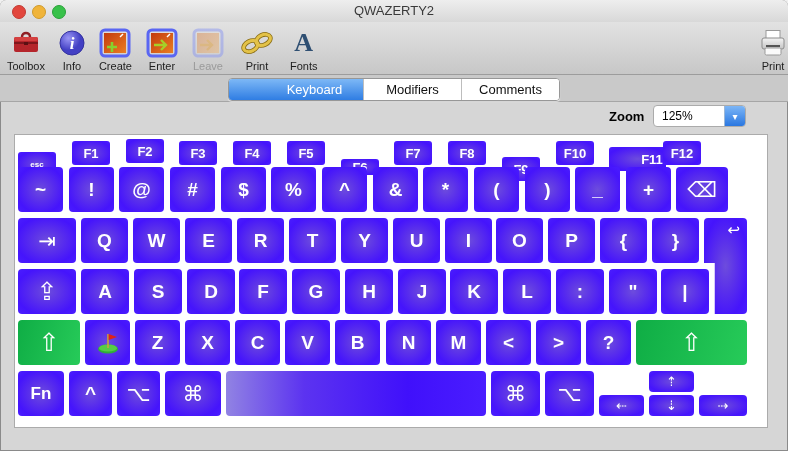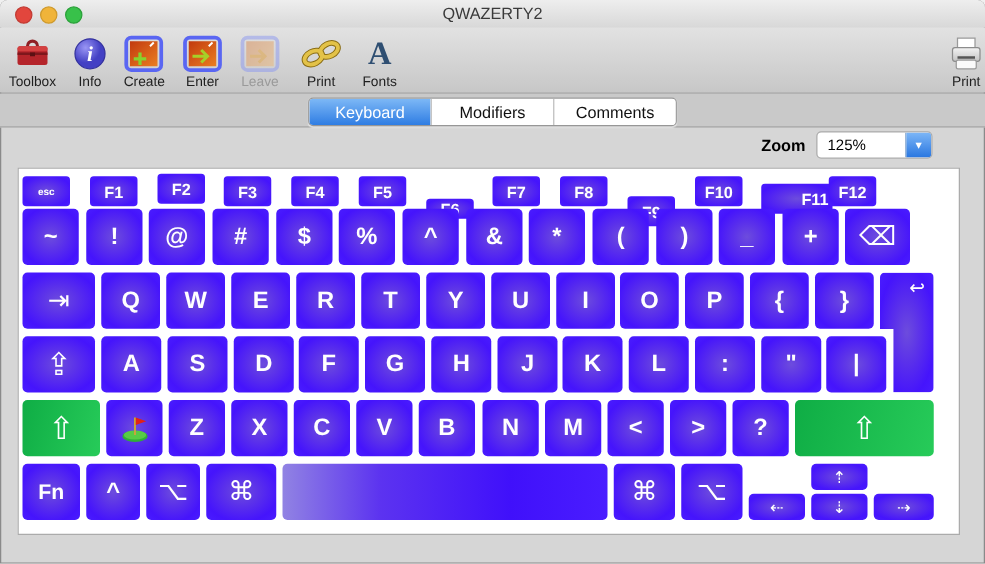--- a/index.html
+++ b/index.html
@@ -26,21 +26,21 @@
   .spacer{flex:1;}
   .fonts-a{font-family:"Liberation Serif",serif;font-size:26px;font-weight:bold;color:#2f4f72;line-height:30px;}
   
   .tabstrip{position:absolute;left:0;top:75px;width:100%;height:26px;
             background:#c9c9c9;border-bottom:1px solid #a6a6a6;}
   .seg{position:absolute;left:50%;top:3px;transform:translateX(-50%);display:flex;height:21px;
        border:1px solid #979797;border-radius:4px;overflow:hidden;background:#fff;
        box-shadow:0 1px 1px rgba(255,255,255,.6);}
   .seg .segbtn{width:97px;font-size:13px;color:#111;background:#fff;border:0;border-left:1px solid #bdbdbd;
        display:flex;align-items:center;justify-content:center;cursor:default;}
-  .seg .segbtn:first-child{border-left:0;}
+  .seg .segbtn:first-child{border-left:0;padding-left:37px;}
   .seg .segbtn.selected{background:linear-gradient(#7db8f6,#2f7de3);color:#fff;}
   
   .cancel{position:absolute;left:530px;top:106px;width:72px;height:21px;border-radius:5px;
           border:1px solid #c9c9c9;background:linear-gradient(#ffffff,#f1f1f1);
           color:#b9b9b9;font-size:13px;display:flex;align-items:center;justify-content:center;}
   .zoomlabel{position:absolute;left:609px;top:109px;font-size:13px;font-weight:bold;color:#000;}
   .zoomselect{position:absolute;left:653px;top:105px;width:93px;height:22px;background:#fff;
               border:1px solid #ababab;border-radius:4px;display:flex;overflow:hidden;box-sizing:border-box;}
   .zoomvalue{flex:1;font-size:12px;line-height:20px;padding-left:8px;color:#000;}
   .zoomchevron{width:20px;background:linear-gradient(#7cb6f7,#2a77e0);display:flex;align-items:center;
@@ -201,21 +201,21 @@
     </div>
   </div>
 
   <div class="zoomlabel">Zoom</div>
   <div class="zoomselect">
     <span class="zoomvalue">125%</span>
     <span class="zoomchevron">▾</span>
   </div>
 
   <div class="kbpanel">
-      <div class="key f esc" style="left: 3px; top: 6px; width: 38px; height: 24px;">esc</div>
+      <div class="key f esc" style="left: 3px; top: 17px; width: 38px; height: 24px;">esc</div>
       <div class="key f" style="left: 57px; top: 6px; width: 38px; height: 24px;">F1</div>
       <div class="key f" style="left: 111px; top: 4px; width: 38px; height: 24px;">F2</div>
       <div class="key f" style="left: 164px; top: 6px; width: 38px; height: 24px;">F3</div>
       <div class="key f" style="left: 218px; top: 6px; width: 38px; height: 24px;">F4</div>
       <div class="key f" style="left: 272px; top: 6px; width: 38px; height: 24px;">F5</div>
       <div class="key f" style="left: 326px; top: 24px; width: 38px; height: 16px;">F6</div>
       <div class="key f" style="left: 379px; top: 6px; width: 38px; height: 24px;">F7</div>
       <div class="key f" style="left: 433px; top: 6px; width: 38px; height: 24px;">F8</div>
       <div class="key f" style="left: 487px; top: 22px; width: 38px; height: 24px;">F9</div>
       <div class="key f" style="left: 541px; top: 6px; width: 38px; height: 24px;">F10</div>

